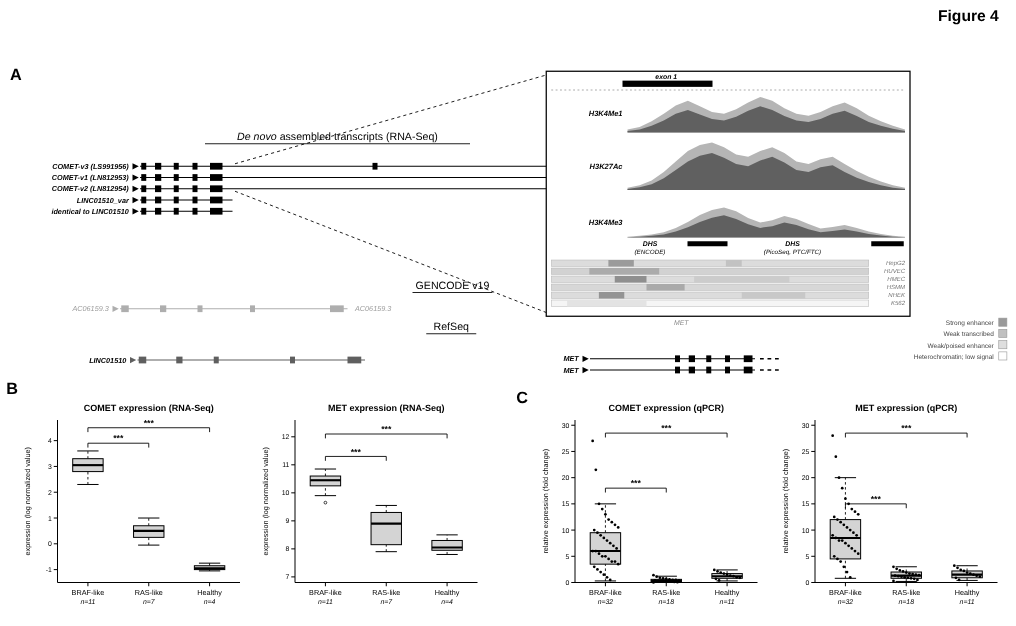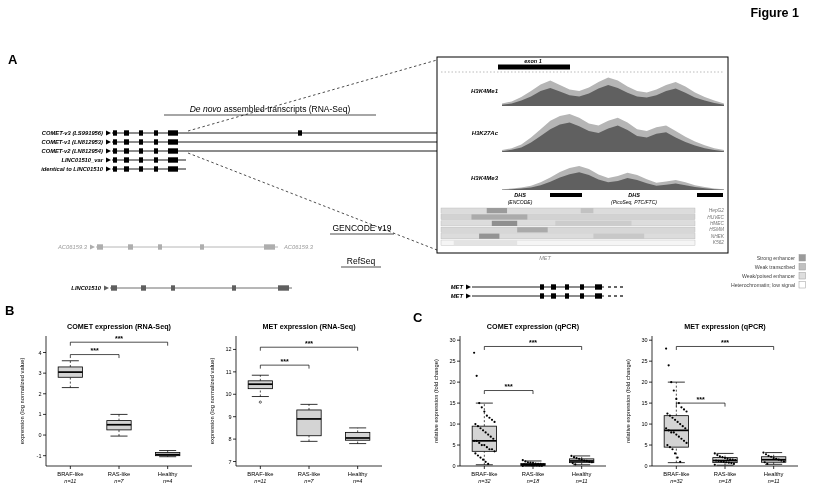--- a/index.html
+++ b/index.html
@@ -7,21 +7,21 @@
   #figure{position:relative;width:813px;height:501px;background:#fff;overflow:hidden;}
   .panel-letter{position:absolute;font-weight:bold;font-size:13px;color:#000;}
   #figure-label{position:absolute;top:6px;right:14px;font-weight:bold;font-size:12.5px;color:#000;}
   svg text{font-family:"Liberation Sans", sans-serif;}
   #main-svg{position:absolute;left:0;top:0;}
 </style>
 </head>
 <body>
 
 <div id="figure">
-  <div id="figure-label">Figure 1</div>
+  <div id="figure-label">Figure 4</div>
   <div class="panel-letter" style="left:8px;top:52px;">A</div>
   <div class="panel-letter" style="left:5px;top:303px;">B</div>
   <div class="panel-letter" style="left:413px;top:310px;">C</div>
   <svg id="main-svg" width="813" height="501" viewBox="0 0 813 501">
       <g>
         <line x1="188" y1="131" x2="437" y2="60" stroke="#000" stroke-width="0.7" stroke-dasharray="2.5,2.5"></line>
         <line x1="188" y1="153" x2="437" y2="250" stroke="#000" stroke-width="0.7" stroke-dasharray="2.5,2.5"></line>
       </g>
       <g>
         <text x="270" y="112" font-size="8.5" text-anchor="middle" fill="#000"><tspan font-style="italic">De novo</tspan><tspan> assembled transcripts (RNA-Seq)</tspan></text>

